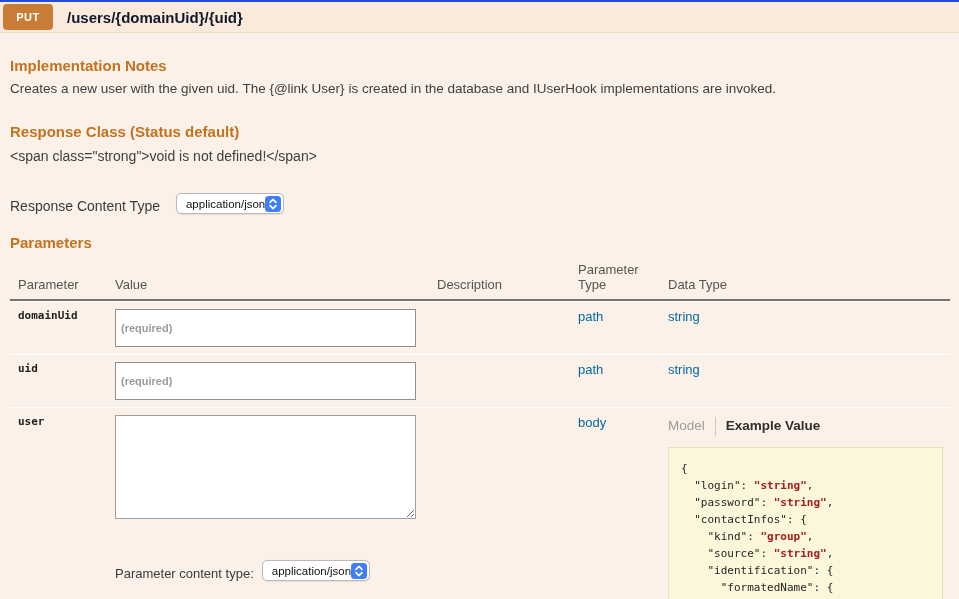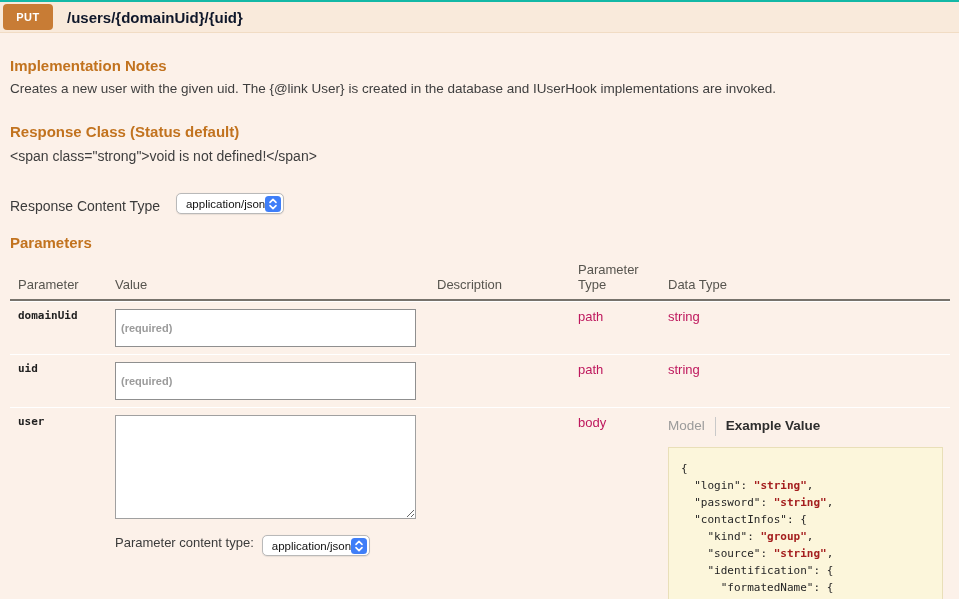--- a/index.html
+++ b/index.html
@@ -8,21 +8,21 @@
     background: #fcf1e9;
     font-family: "Liberation Sans", sans-serif;
     color: #3b3b3b;
     font-size: 13px;
   }
 
   
   .endpoint-bar {
     height: 33px;
     background: #f9eadb;
-    border-top: 2px solid #14b8a6;
+    border-top: 2px solid #1d4ed8;
     border-bottom: 1px solid #f1dcc4;
     display: flex;
     align-items: center;
   }
   .method-badge {
     margin-left: 3px;
     width: 50px;
     height: 26px;
     background: #c87c35;
     border-radius: 4px;
@@ -104,21 +104,21 @@
 
   .trow { border-top: 1px solid #ffffff; }
   .trow:first-of-type { border-top: none; }
   .cell { padding: 7px 8px; }
   .param-name {
     font-family: "DejaVu Sans Mono", monospace;
     font-weight: bold;
     font-size: 11px;
     color: #1f1f1f;
   }
-  .plain-val { font-size: 13px; color: #be185d; }
+  .plain-val { font-size: 13px; color: #0369a1; }
 
   input.param-input {
     width: 301px;
     height: 38px;
     border: 1px solid #8f8f8f;
     background: #fff;
     padding: 0 5px;
     font-family: "Liberation Sans", sans-serif;
     font-size: 12px;
   }
@@ -130,21 +130,21 @@
 
   textarea.param-textarea {
     width: 301px;
     height: 104px;
     border: 1px solid #a0a0a0;
     background: #fff;
     resize: both;
     font-family: "Liberation Sans", sans-serif;
     font-size: 12px;
   }
-  .content-type-line { margin-top: 13px; display: flex; align-items: flex-start; }
+  .content-type-line { margin-top: 38px; display: flex; align-items: flex-end; }
   .ct-label { font-size: 13px; color: #3b3b3b; }
 
   
   .snippet-cell { padding-top: 9px; }
   .tabs { display: flex; align-items: flex-end; font-size: 13.5px; }
   .tab-model { color: #9b9b9b; padding: 1px 10px 3px 0; border-right: 1px solid #c9c9c9; cursor: pointer; }
   .tab-example { color: #2e2e2e; font-weight: bold; padding: 1px 0 3px 10px; cursor: pointer; }
 
   .code-box {
     margin-top: 11px;

